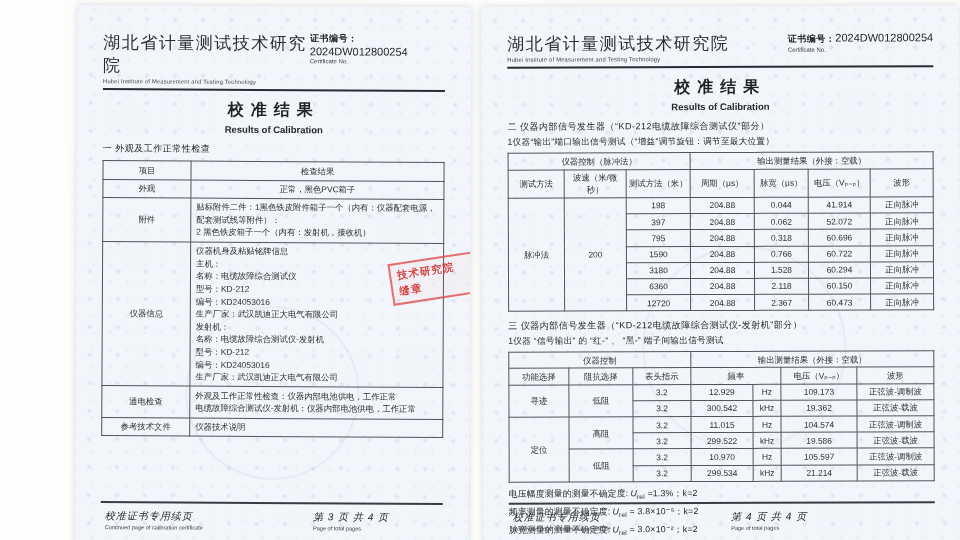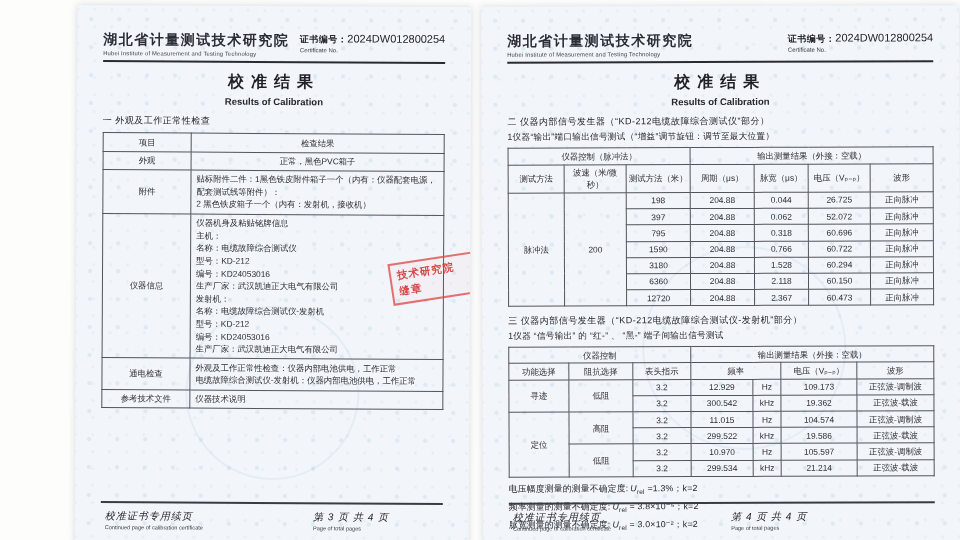--- a/index.html
+++ b/index.html
@@ -24,21 +24,21 @@
     overflow:hidden;
   }
   .page-left{left:76px;width:394px;transform:rotate(0.3deg);}
   .page-right{left:482px;width:478px;transform:rotate(-0.2deg);}
   .page-inner{position:relative;height:100%;padding:26px 26px 0 26px;box-sizing:border-box;}
 
   .wm{position:absolute;border-radius:50%;border:2px solid rgba(120,165,205,0.10);pointer-events:none;}
 
   
   .hdr{display:flex;justify-content:space-between;align-items:flex-start;}
-  .inst-cn{font-weight:bold;font-size:14px;letter-spacing:1.5px;color:#2b2d36;}
+  .inst-cn{font-weight:normal;font-size:17px;letter-spacing:1.5px;color:#2b2d36;}
   .inst-en{font-size:5.8px;color:#3a3d46;margin-top:1px;letter-spacing:0.2px;}
   .certno-row{font-size:9px;}
   .certno-label{font-weight:bold;letter-spacing:0.5px;text-align:right;}
   .certno-val{font-size:11px;}
   .certno-en{font-size:6px;color:#3a3d46;margin-top:1px;}
   .hdr-rule{height:2.4px;background:#2a2c33;margin-top:4px;}
 
   .title-cn{text-align:center;font-size:16px;font-weight:bold;letter-spacing:7px;margin-top:9px;color:#1f2127;}
   .title-en{text-align:center;font-size:9.5px;font-weight:bold;margin-top:3px;color:#26282e;}
 
@@ -236,21 +236,21 @@
           <td>脉宽（μs）</td>
           <td>电压（Vₚ₋ₚ）</td>
           <td>波形</td>
         </tr>
         <tr>
           <td rowspan="7">脉冲法</td>
           <td rowspan="7">200</td>
           <td>198</td>
           <td>204.88</td>
           <td>0.044</td>
-          <td>26.725</td>
+          <td>41.914</td>
           <td>正向脉冲</td>
         </tr>
         <tr>
           <td>397</td>
           <td>204.88</td>
           <td>0.062</td>
           <td>52.072</td>
           <td>正向脉冲</td>
         </tr>
         <tr>

